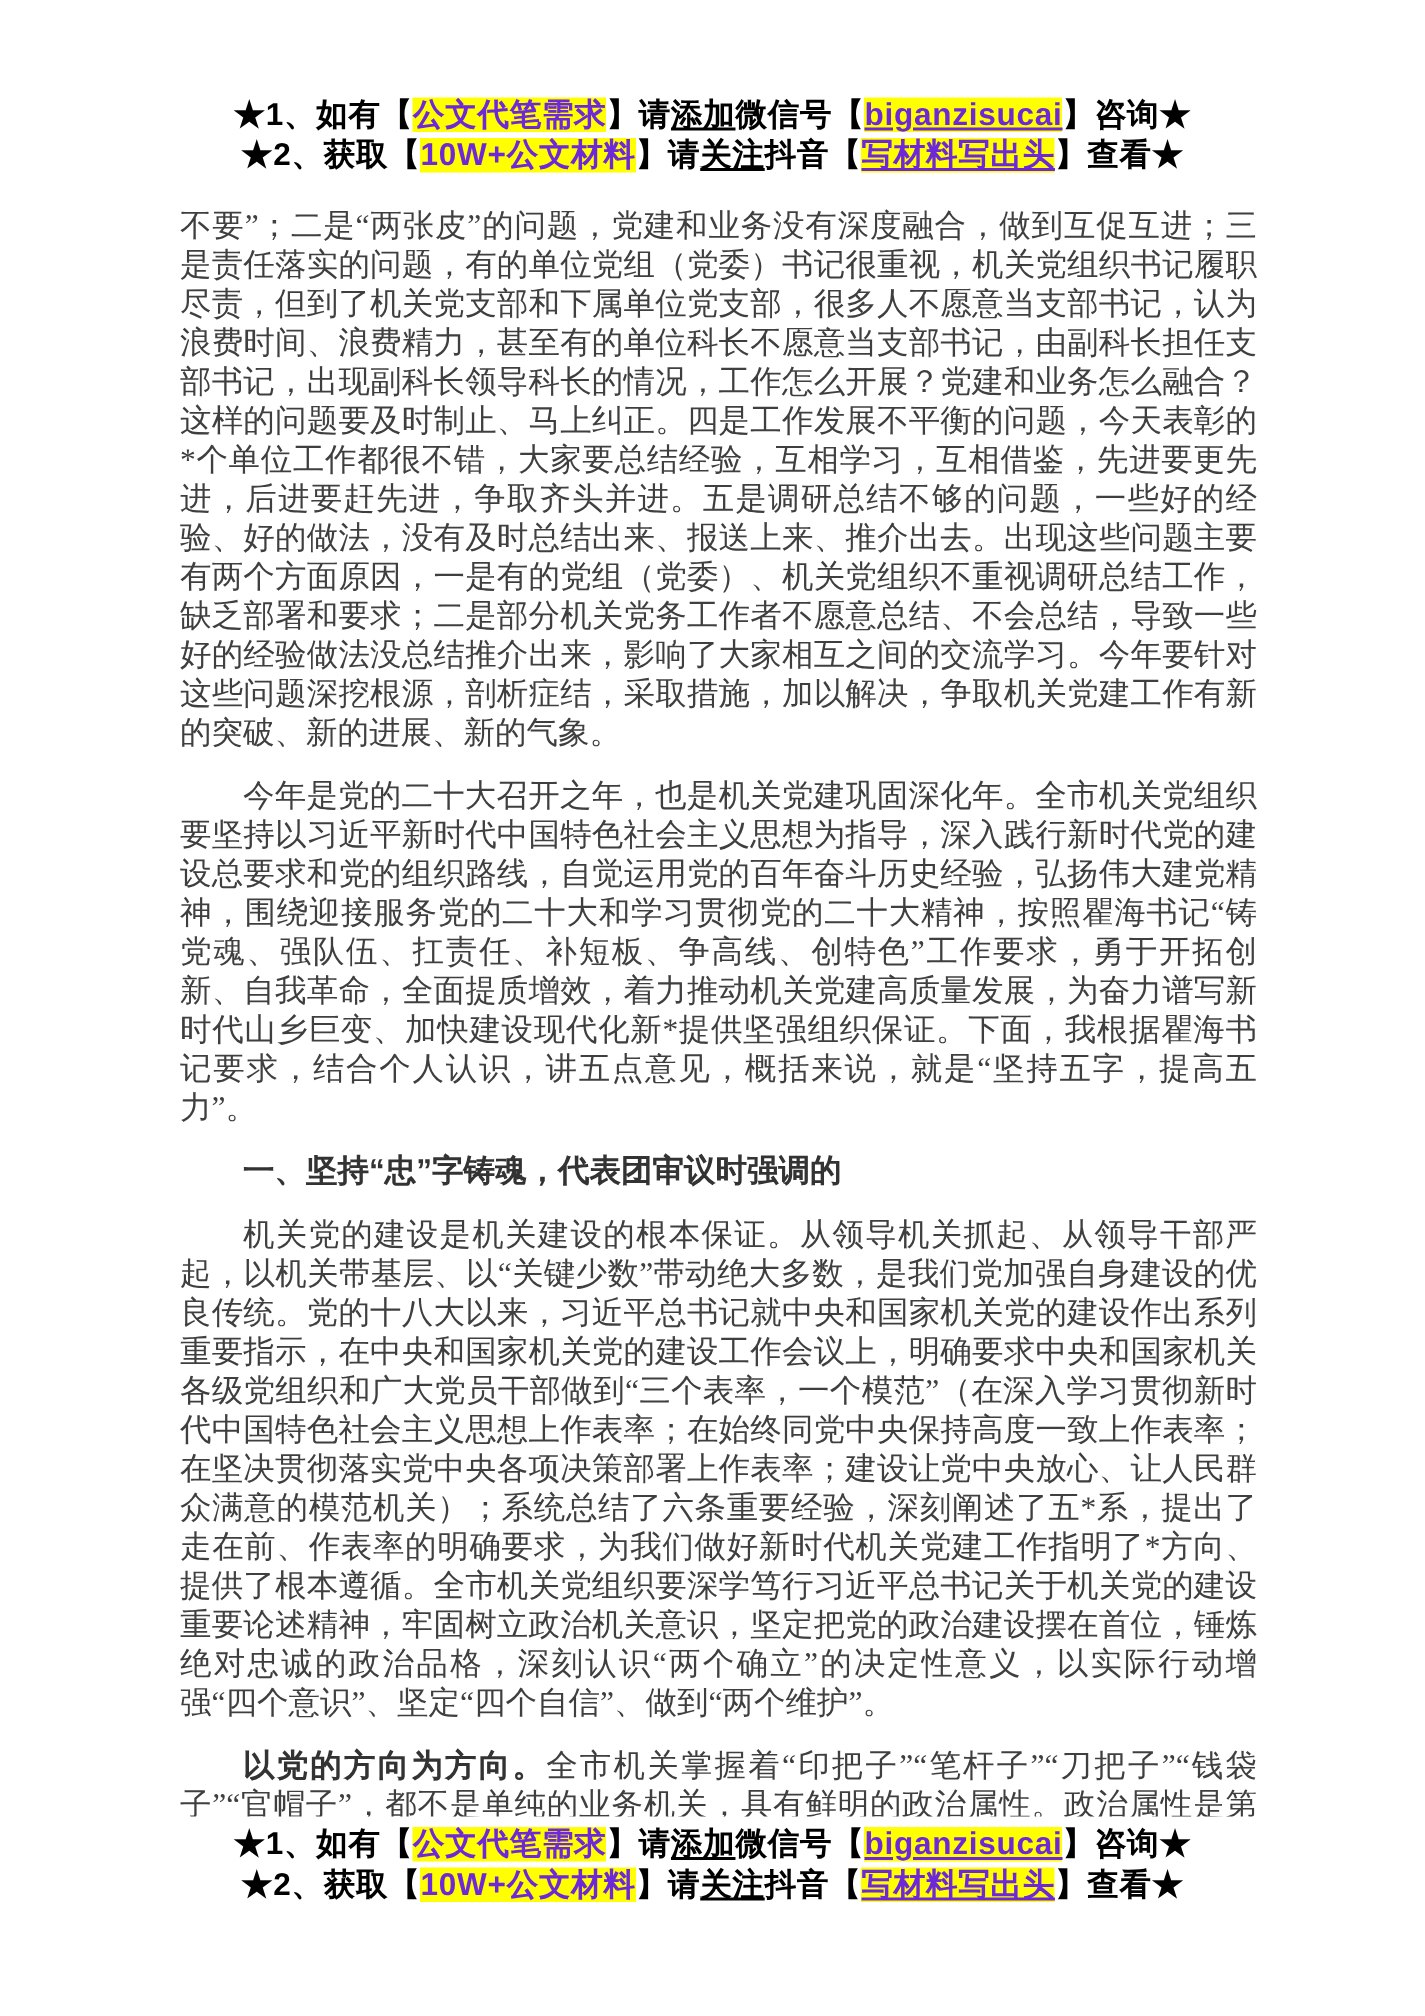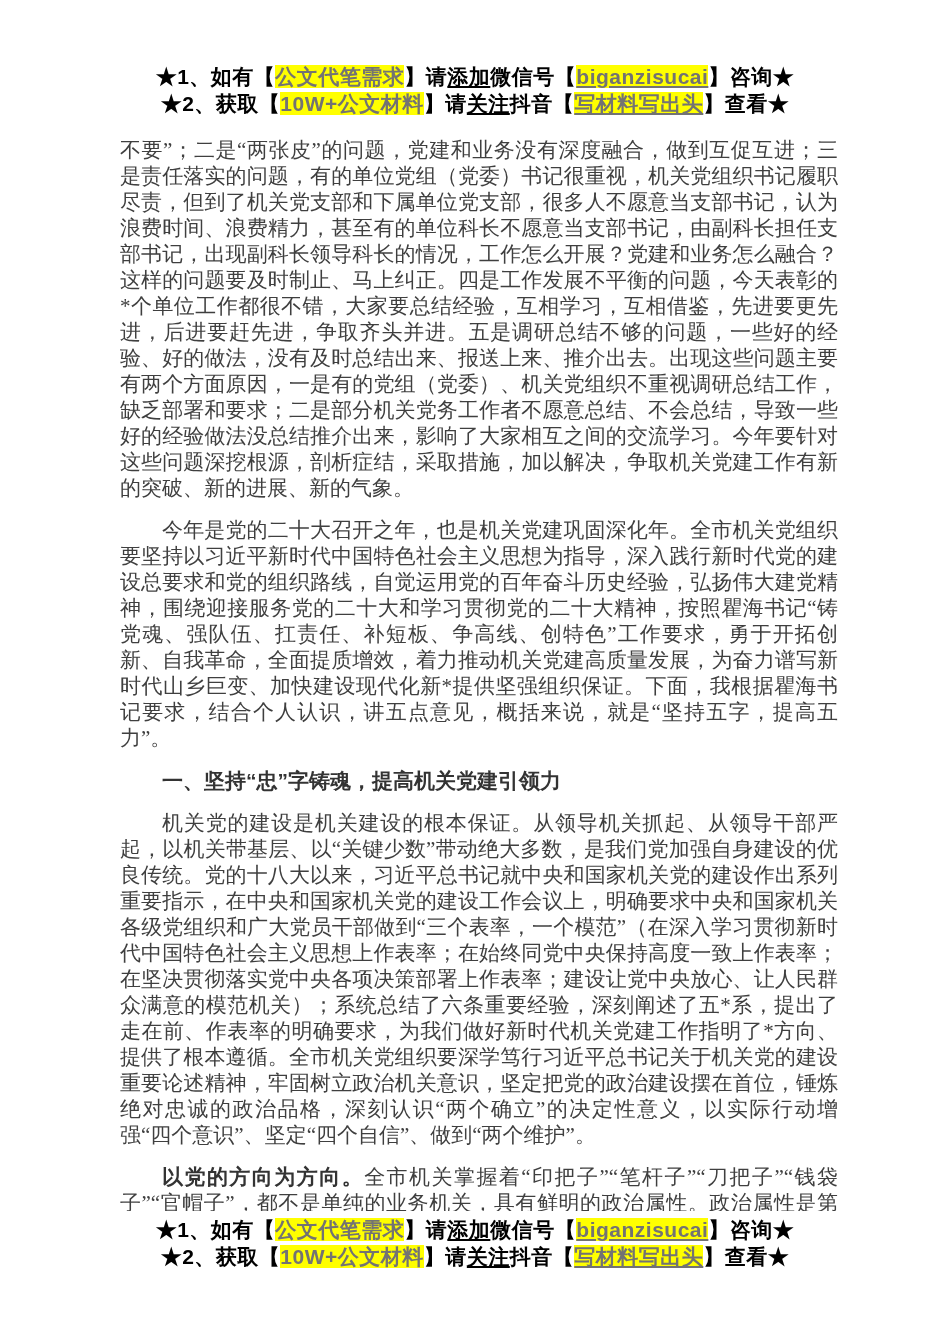--- a/index.html
+++ b/index.html
@@ -22,21 +22,21 @@
     line-height: 27px;
     color: #000000;
     letter-spacing: 0.5px;
     white-space: nowrap;
   }
   .promo-header { top: 63px; }
   .promo-footer { top: 1216px; }
   .promo .line { height: 27px; }
   .hl {
     background: #ffff00;
-    color: #737373;
+    color: #6d28d9;
     margin-top: 20px;
   }
   .u { text-decoration: underline; text-align: center; }
   .doc {
     position: absolute;
     top: 121px;
     left: 120px;
     width: 718px;
     height: 1090px;
     overflow: hidden;
@@ -71,21 +71,21 @@
       <span>★1、如有【</span><span class="hl">公文代笔需求</span><span>】请</span><span class="u">添加</span><span>微信号【</span><span class="hl u">biganzisucai</span><span>】咨询★</span>
     </div>
     <div class="line">
       <span>★2、获取【</span><span class="hl">10W+公文材料</span><span>】请</span><span class="u">关注</span><span>抖音【</span><span class="hl u">写材料写出头</span><span>】查看★</span>
     </div>
   </div>
 
   <div class="doc">
     <p class="no-indent">不要”；二是“两张皮”的问题，党建和业务没有深度融合，做到互促互进；三是责任落实的问题，有的单位党组（党委）书记很重视，机关党组织书记履职尽责，但到了机关党支部和下属单位党支部，很多人不愿意当支部书记，认为浪费时间、浪费精力，甚至有的单位科长不愿意当支部书记，由副科长担任支部书记，出现副科长领导科长的情况，工作怎么开展？党建和业务怎么融合？这样的问题要及时制止、马上纠正。四是工作发展不平衡的问题，今天表彰的*个单位工作都很不错，大家要总结经验，互相学习，互相借鉴，先进要更先进，后进要赶先进，争取齐头并进。五是调研总结不够的问题，一些好的经验、好的做法，没有及时总结出来、报送上来、推介出去。出现这些问题主要有两个方面原因，一是有的党组（党委）、机关党组织不重视调研总结工作，缺乏部署和要求；二是部分机关党务工作者不愿意总结、不会总结，导致一些好的经验做法没总结推介出来，影响了大家相互之间的交流学习。今年要针对这些问题深挖根源，剖析症结，采取措施，加以解决，争取机关党建工作有新的突破、新的进展、新的气象。</p>
     <p>今年是党的二十大召开之年，也是机关党建巩固深化年。全市机关党组织要坚持以习近平新时代中国特色社会主义思想为指导，深入践行新时代党的建设总要求和党的组织路线，自觉运用党的百年奋斗历史经验，弘扬伟大建党精神，围绕迎接服务党的二十大和学习贯彻党的二十大精神，按照瞿海书记“铸党魂、强队伍、扛责任、补短板、争高线、创特色”工作要求，勇于开拓创新、自我革命，全面提质增效，着力推动机关党建高质量发展，为奋力谱写新时代山乡巨变、加快建设现代化新*提供坚强组织保证。下面，我根据瞿海书记要求，结合个人认识，讲五点意见，概括来说，就是“坚持五字，提高五力”。</p>
-    <div class="heading">一、坚持“忠”字铸魂，提高机关党建引领力</div>
+    <div class="heading">一、坚持“忠”字铸魂，代表团审议时强调的</div>
     <p>机关党的建设是机关建设的根本保证。从领导机关抓起、从领导干部严起，以机关带基层、以“关键少数”带动绝大多数，是我们党加强自身建设的优良传统。党的十八大以来，习近平总书记就中央和国家机关党的建设作出系列重要指示，在中央和国家机关党的建设工作会议上，明确要求中央和国家机关各级党组织和广大党员干部做到“三个表率，一个模范”（在深入学习贯彻新时代中国特色社会主义思想上作表率；在始终同党中央保持高度一致上作表率；在坚决贯彻落实党中央各项决策部署上作表率；建设让党中央放心、让人民群众满意的模范机关）；系统总结了六条重要经验，深刻阐述了五*系，提出了走在前、作表率的明确要求，为我们做好新时代机关党建工作指明了*方向、提供了根本遵循。全市机关党组织要深学笃行习近平总书记关于机关党的建设重要论述精神，牢固树立政治机关意识，坚定把党的政治建设摆在首位，锤炼绝对忠诚的政治品格，深刻认识“两个确立”的决定性意义，以实际行动增强“四个意识”、坚定“四个自信”、做到“两个维护”。</p>
     <p><span class="lead-bold">以党的方向为方向。</span><span>全市机关掌握着“印把子”“笔杆子”“刀把子”“钱袋子”“官帽子”，都不是单纯的业务机关，具有鲜明的政治属性。政治属性是第一属性。要站稳政治立场，坚持以党的旗帜为旗帜、以党的方向为方向、以党的意志为意志，深刻认识习近平总书记在参加*届全国人大五次会议*代表团审议时强调的“五个必由之路”，始终在政治立场、政治方向、政治原</span></p>
   </div>
 
   <div class="promo promo-footer">
     <div class="line">
       <span>★1、如有【</span><span class="hl">公文代笔需求</span><span>】请</span><span class="u">添加</span><span>微信号【</span><span class="hl u">biganzisucai</span><span>】咨询★</span>
     </div>
     <div class="line">
       <span>★2、获取【</span><span class="hl">10W+公文材料</span><span>】请</span><span class="u">关注</span><span>抖音【</span><span class="hl u">写材料写出头</span><span>】查看★</span>

